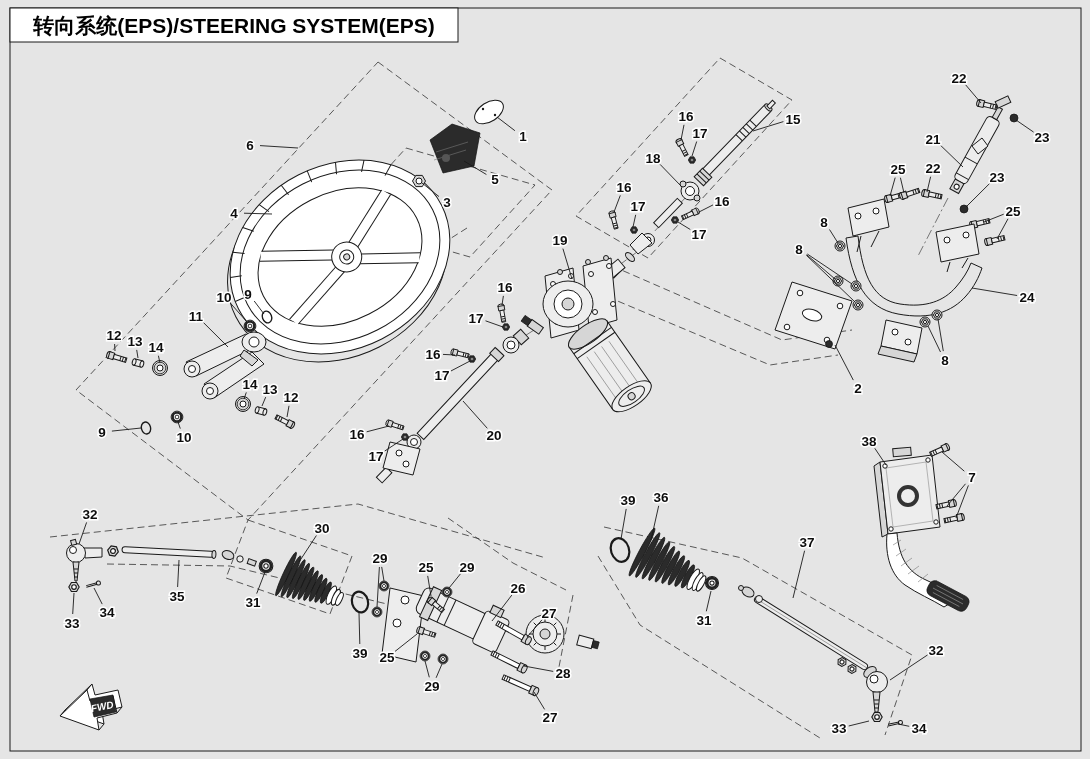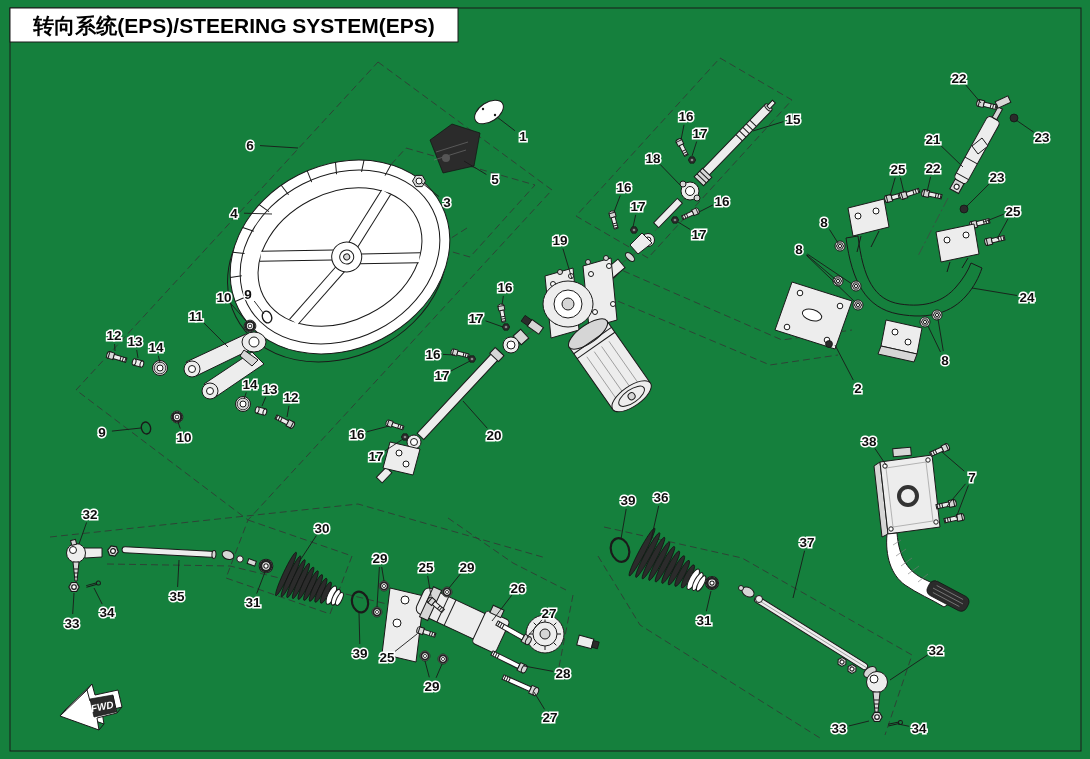--- a/index.html
+++ b/index.html
@@ -1,16 +1,16 @@
 <!DOCTYPE html>
 <html><head>
 <meta charset="utf-8">
 <style>
   html,body{margin:0;padding:0;background:#fff;}
-  .page{position:relative;width:1090px;height:759px;background:#15803d;overflow:hidden;
+  .page{position:relative;width:1090px;height:759px;background:#e5e5e5;overflow:hidden;
         font-family:"Liberation Sans",sans-serif;}
   svg{position:absolute;left:0;top:0;}
   .ln{fill:none;stroke:#1a1a1a;stroke-width:1;}
   .thin{fill:none;stroke:#777;stroke-width:0.6;}
   .fw{fill:#ffffff;stroke:#1a1a1a;stroke-width:1;}
   .fl{fill:#ededed;stroke:#1a1a1a;stroke-width:1;}
   .fm{fill:#d6d6d6;stroke:#1a1a1a;stroke-width:1;}
   .fd{fill:#2b2b2b;stroke:#111;stroke-width:0.7;}
   .dsh{fill:none;stroke:#333;stroke-width:0.8;stroke-dasharray:7 4;}
   .cl{fill:none;stroke:#444;stroke-width:0.7;stroke-dasharray:10 3 2 3;}

